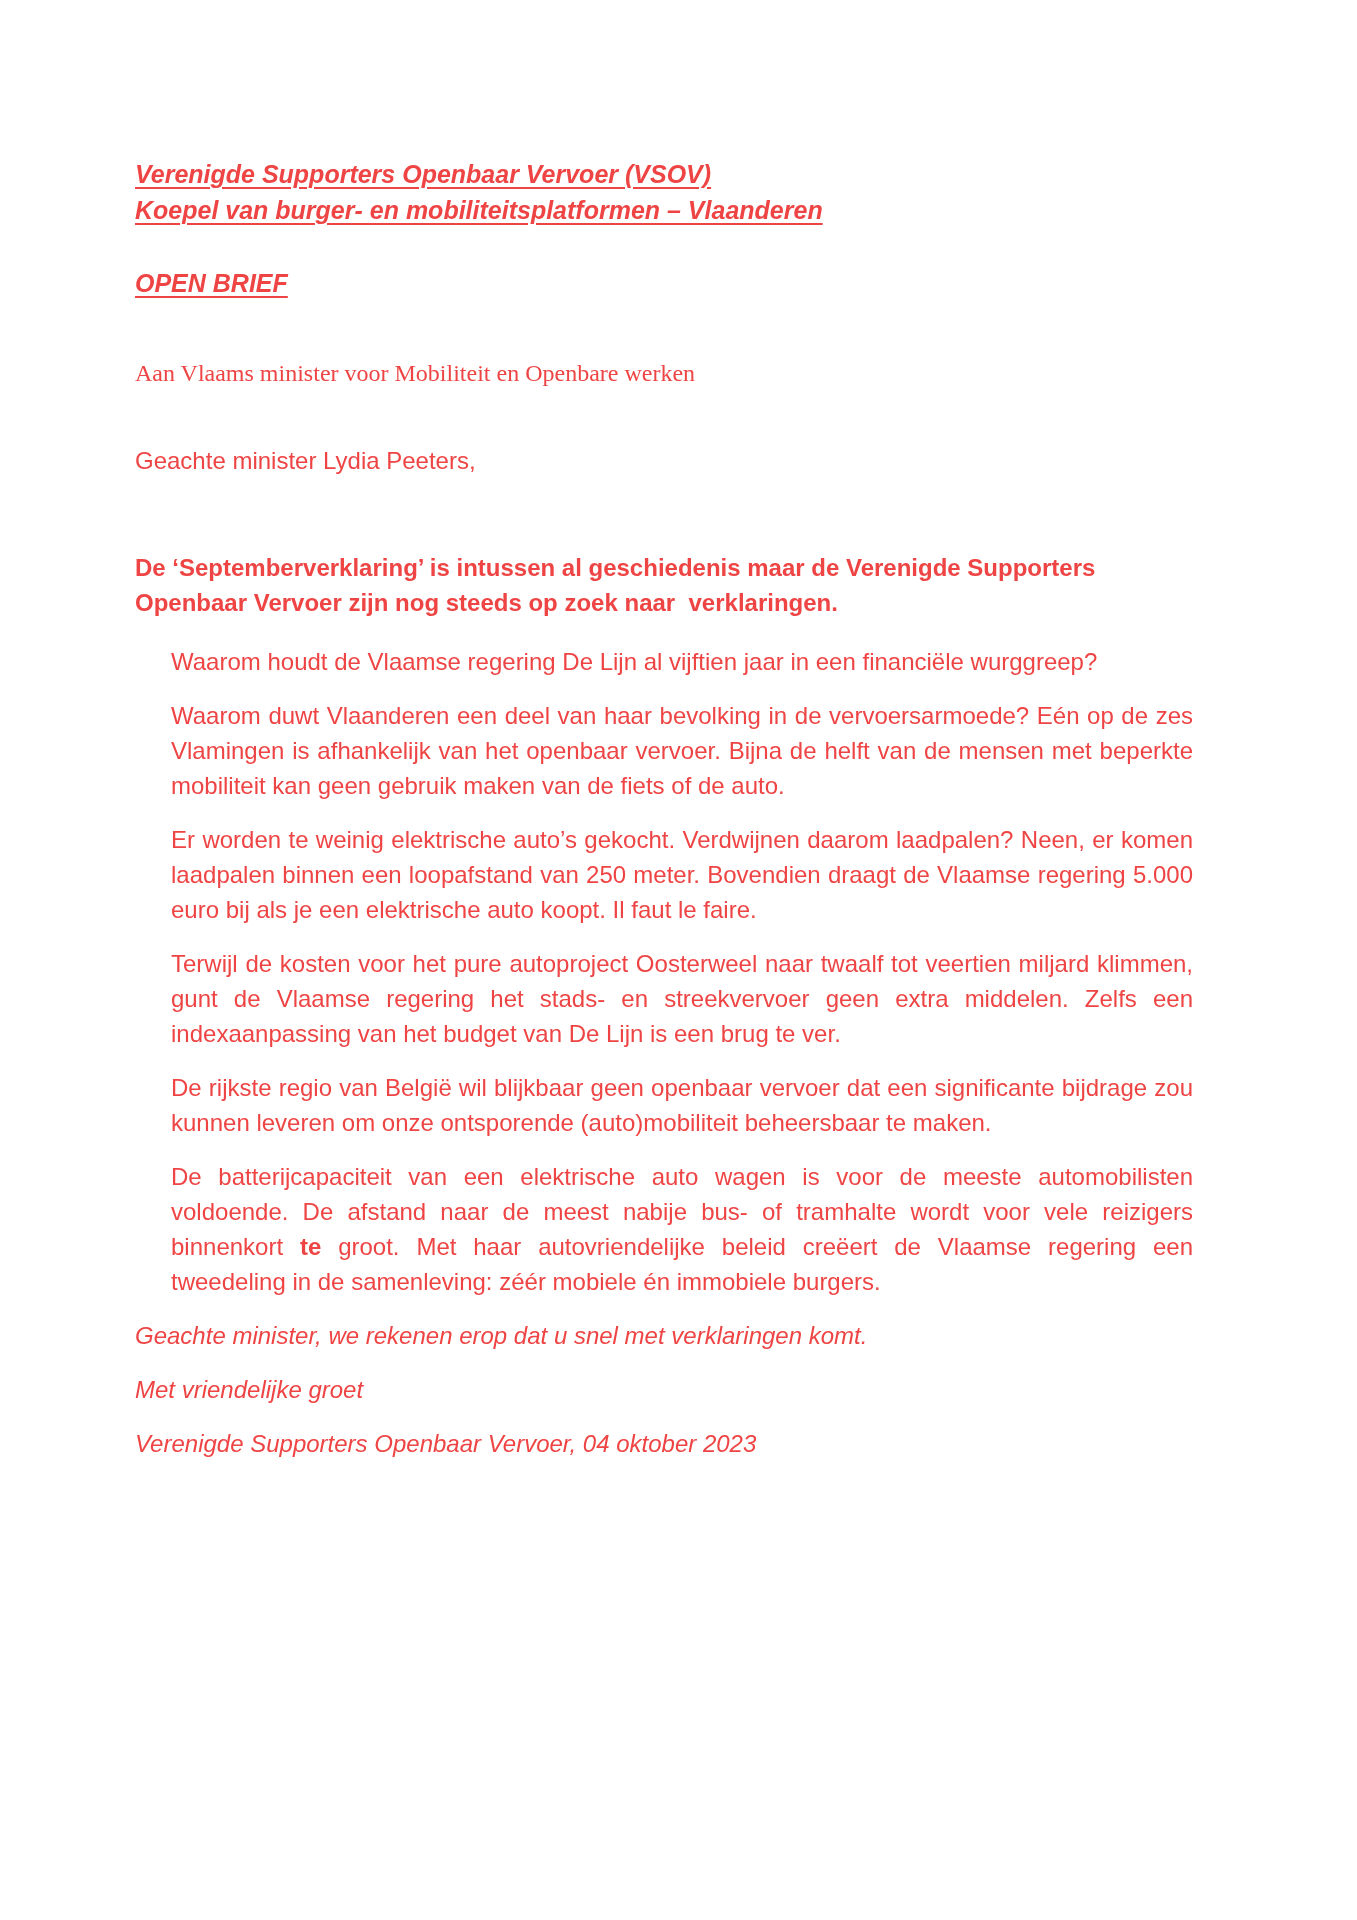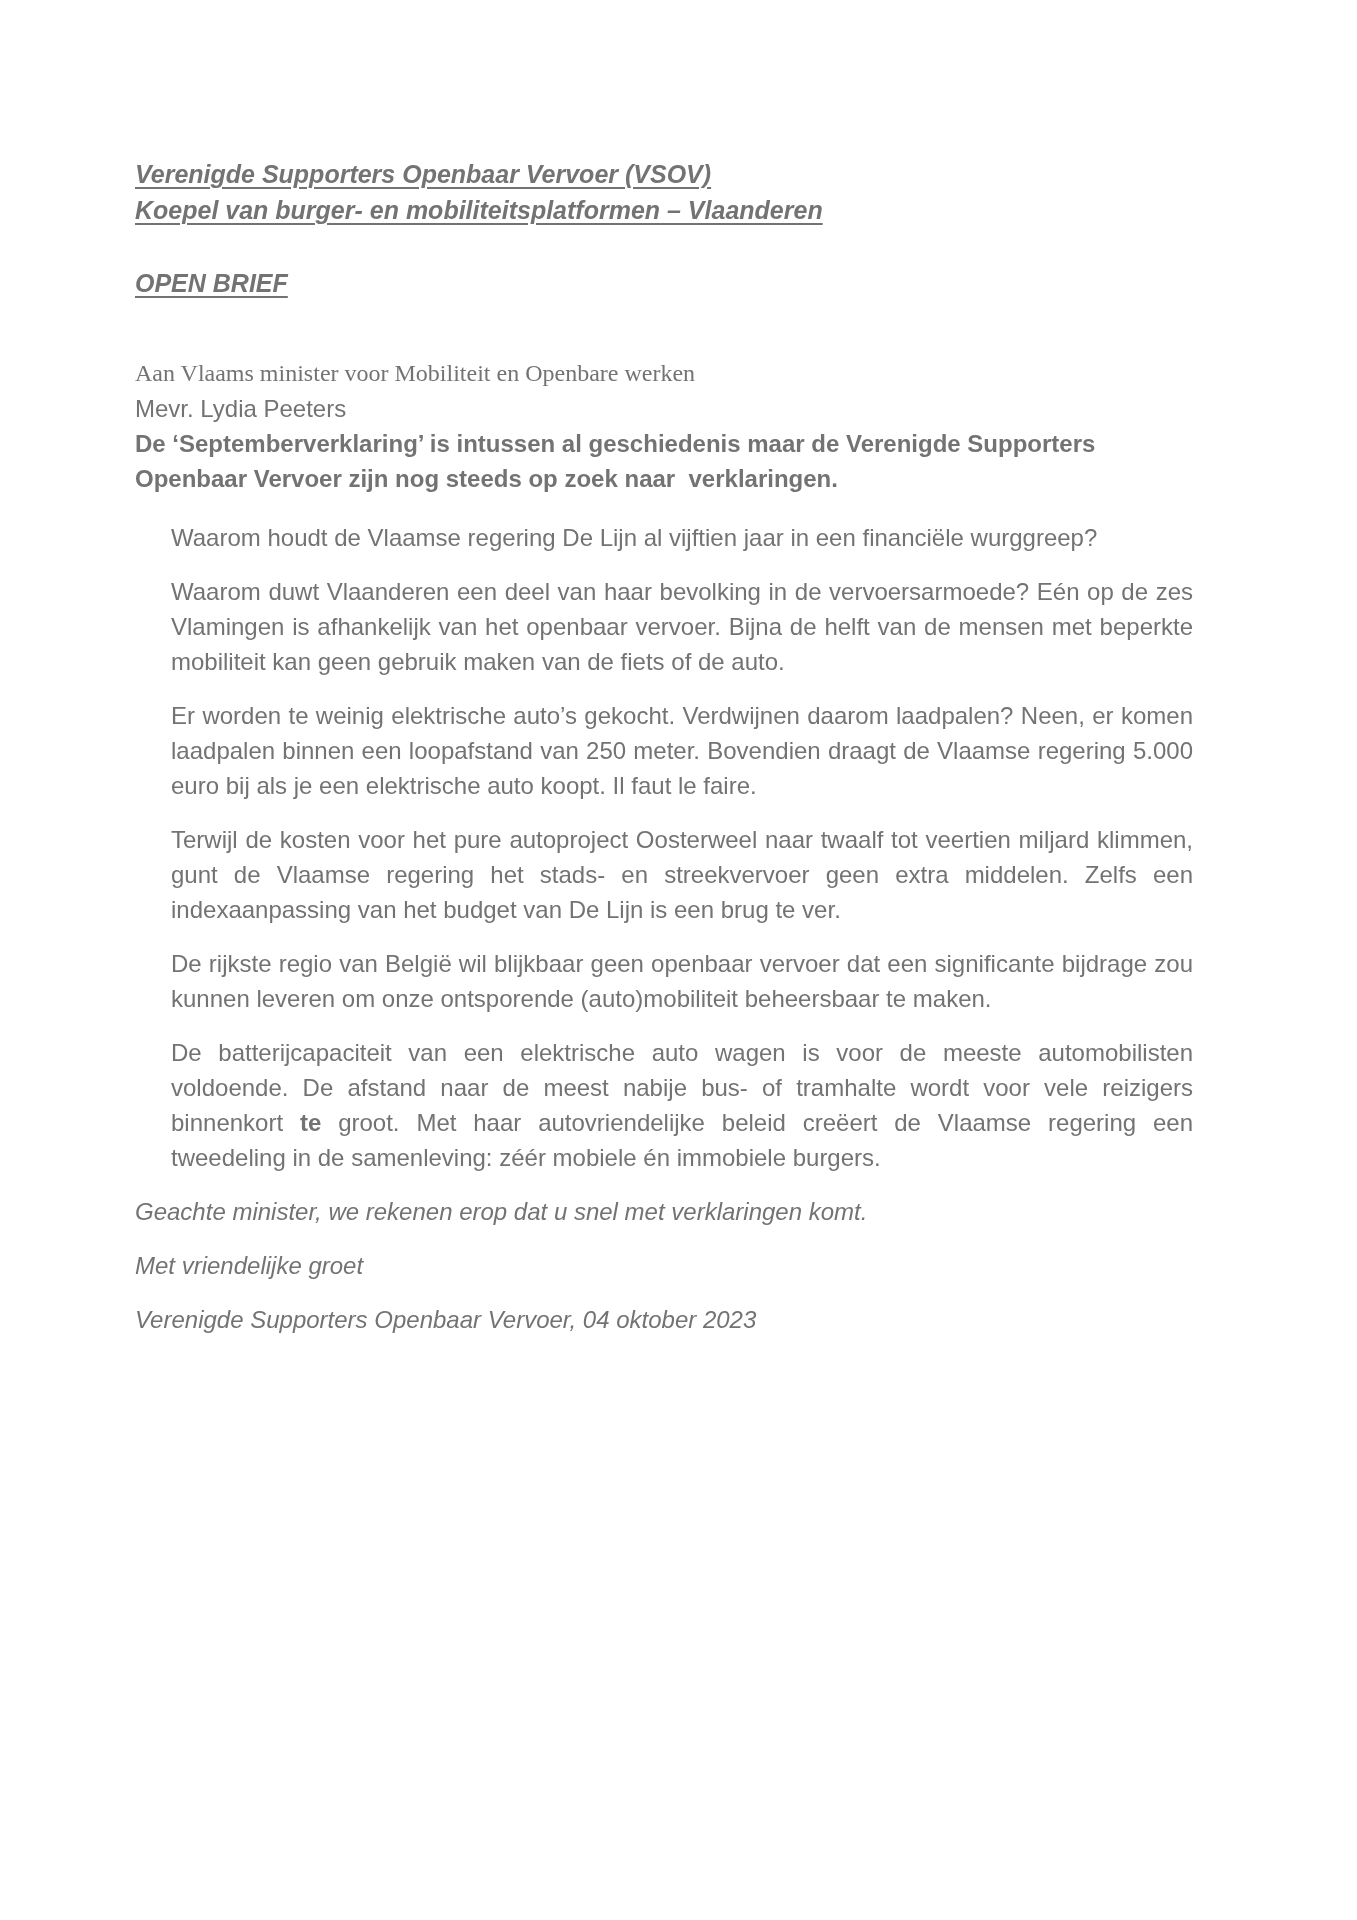--- a/index.html
+++ b/index.html
@@ -1,21 +1,21 @@
 <!DOCTYPE html>
 <html><head>
 <meta charset="utf-8">
 <style>
   html, body { margin: 0; padding: 0; background: #ffffff; }
   .page {
     position: relative;
     width: 1357px;
     height: 1920px;
     background: #ffffff;
-    color: #737373;
+    color: #ef4444;
     font-family: "Liberation Sans", "DejaVu Sans", sans-serif;
     font-size: 24px;
     box-sizing: border-box;
     padding: 156px 164px 40px 135px;
     overflow: hidden;
   }
   p { margin: 0; line-height: 35px; }
 
   
   .lh {
@@ -51,23 +51,23 @@
 <div class="page">
 
   <header>
     <p class="lh">Verenigde Supporters Openbaar Vervoer (VSOV)</p>
     <p class="lh">Koepel van burger- en mobiliteitsplatformen – Vlaanderen</p>
     <p class="lh subject">OPEN BRIEF</p>
   </header>
 
   <section>
     <p class="recipient-first">Aan Vlaams minister voor Mobiliteit en Openbare werken</p>
-    <p>Mevr. Lydia Peeters</p>
   </section>
 
+  <p class="salutation">Geachte minister Lydia Peeters,</p>
 
   <div>
       <p class="para align-left"><span>De ‘Septemberverklaring’ is intussen al geschiedenis maar de Verenigde Supporters Openbaar Vervoer zijn nog steeds op zoek naar  verklaringen.</span></p>
       <p class="para align-justify"><span>Waarom houdt de Vlaamse regering De Lijn al vijftien jaar in een financiële wurggreep?</span></p>
       <p class="para align-justify"><span>Waarom duwt Vlaanderen een deel van haar bevolking in de vervoersarmoede? Eén op de zes Vlamingen is afhankelijk van het openbaar vervoer. Bijna de helft van de mensen met beperkte mobiliteit kan geen gebruik maken van de fiets of de auto.</span></p>
       <p class="para align-justify"><span>Er worden te weinig elektrische auto’s gekocht. Verdwijnen daarom laadpalen? Neen, er komen laadpalen binnen een loopafstand van 250 meter. Bovendien draagt de Vlaamse regering 5.000 euro bij als je een elektrische auto koopt. Il faut le faire.</span></p>
       <p class="para align-justify"><span>Terwijl de kosten voor het pure autoproject Oosterweel naar twaalf tot veertien miljard klimmen, gunt de Vlaamse regering het stads- en streekvervoer geen extra middelen. Zelfs een indexaanpassing van het budget van De Lijn is een brug te ver.</span></p>
       <p class="para align-justify"><span>De rijkste regio van België wil blijkbaar geen openbaar vervoer dat een significante bijdrage zou kunnen leveren om onze ontsporende (auto)mobiliteit beheersbaar te maken.</span></p>
       <p class="para align-justify"><span>De batterijcapaciteit van een elektrische auto wagen is voor de meeste automobilisten voldoende. De afstand naar de meest nabije bus- of tramhalte wordt voor vele reizigers binnenkort </span><span class="b">te</span><span> groot. Met haar autovriendelijke beleid creëert de Vlaamse regering een tweedeling in de samenleving:  zéér mobiele én immobiele burgers.</span></p>
     </div>

